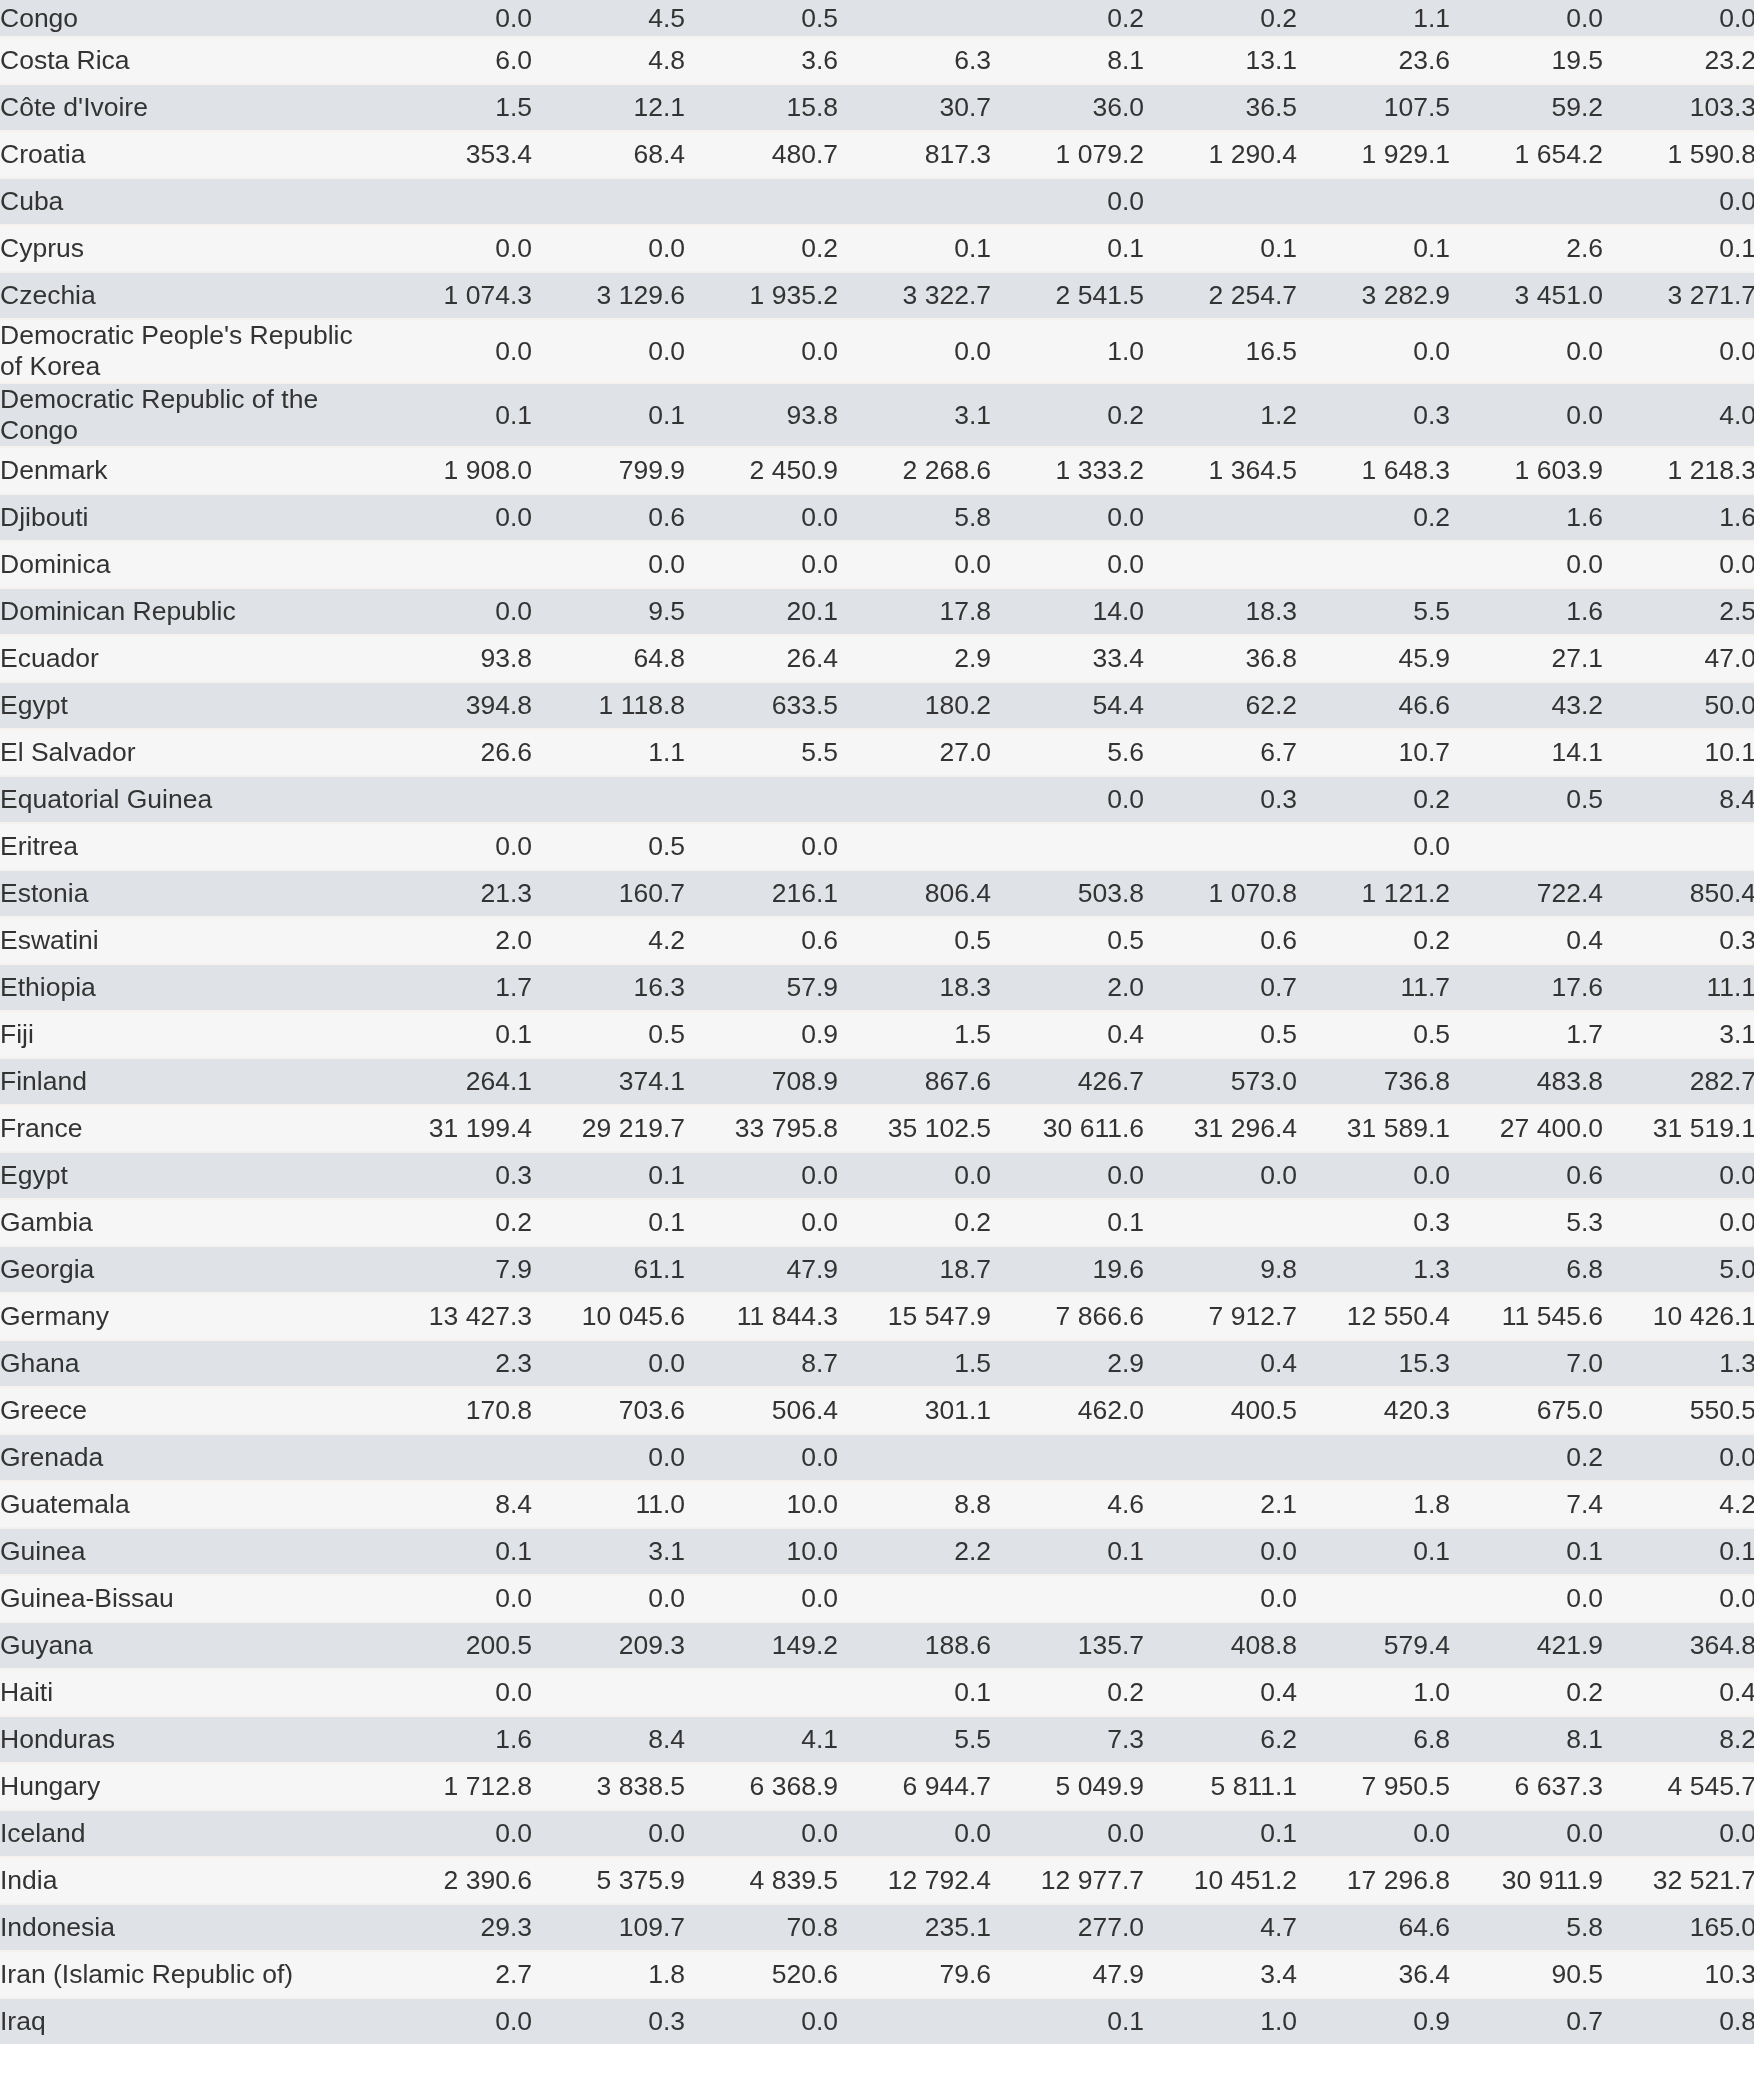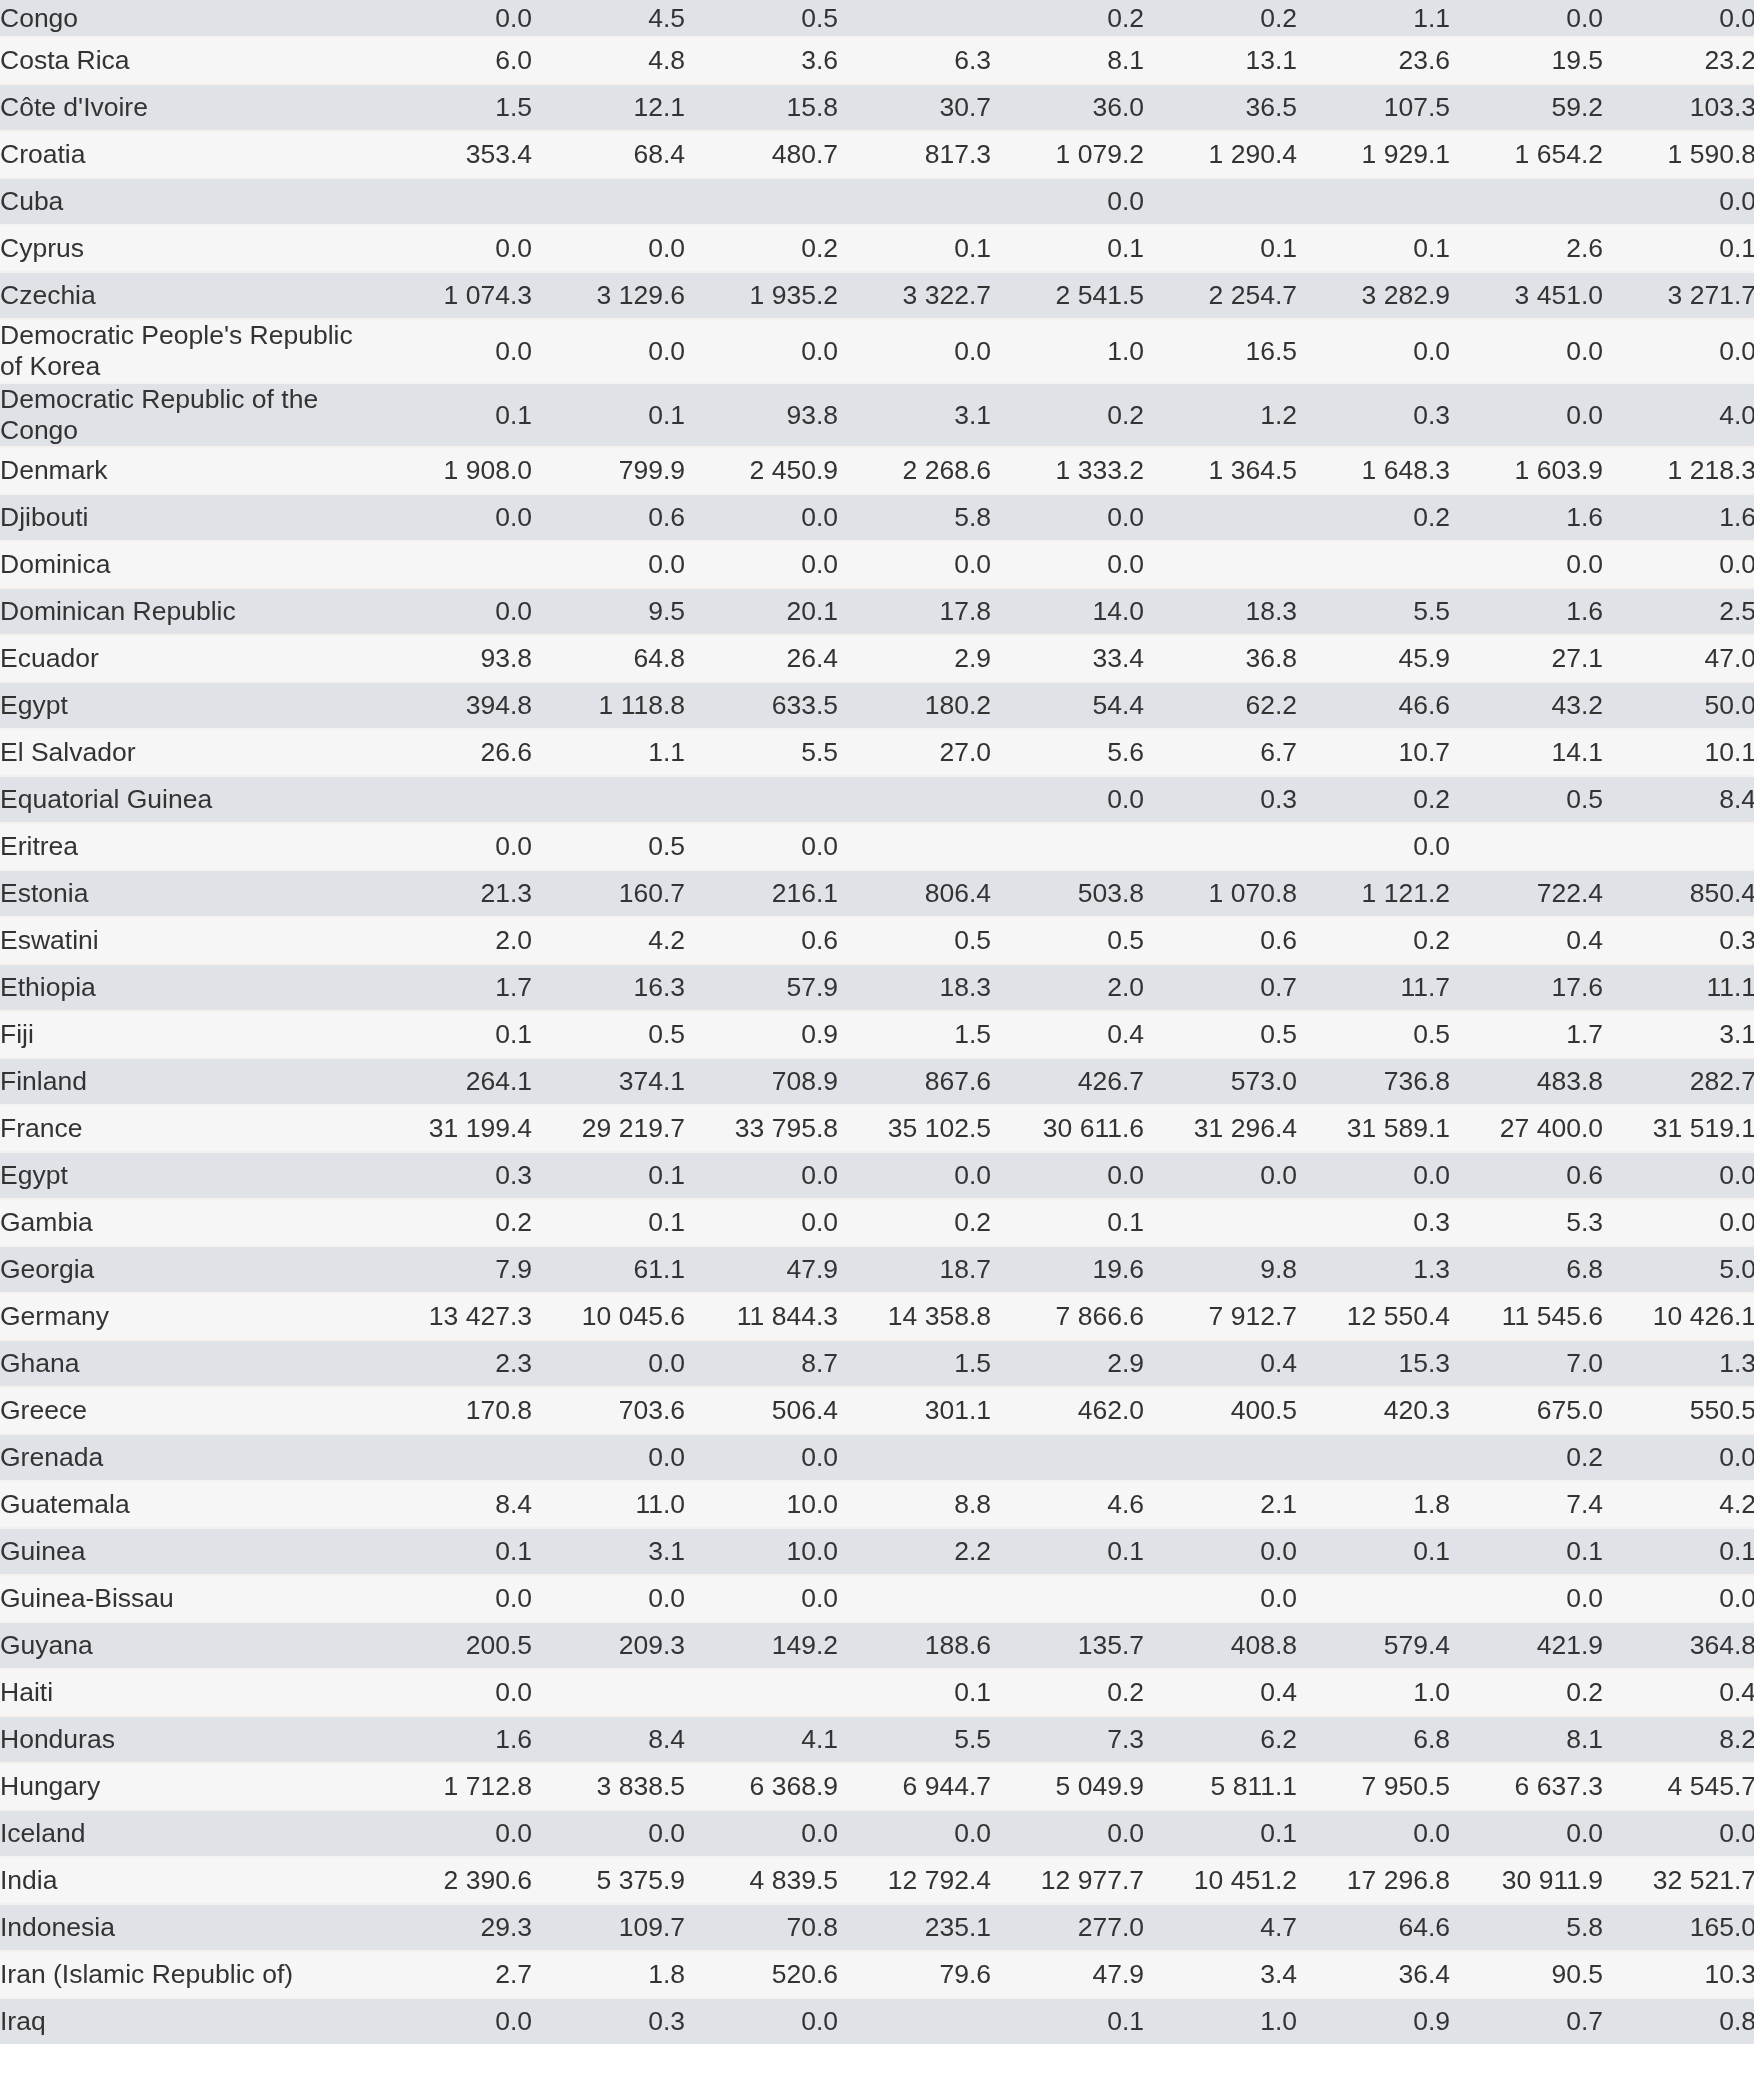--- a/index.html
+++ b/index.html
@@ -393,21 +393,21 @@
     <td class="value">9.8</td>
     <td class="value">1.3</td>
     <td class="value">6.8</td>
     <td class="value">5.0</td>
   </tr>
         <tr>
     <td class="country">Germany</td>
     <td class="value">13 427.3</td>
     <td class="value">10 045.6</td>
     <td class="value">11 844.3</td>
-    <td class="value">14 358.8</td>
+    <td class="value">15 547.9</td>
     <td class="value">7 866.6</td>
     <td class="value">7 912.7</td>
     <td class="value">12 550.4</td>
     <td class="value">11 545.6</td>
     <td class="value">10 426.1</td>
   </tr>
         <tr>
     <td class="country">Ghana</td>
     <td class="value">2.3</td>
     <td class="value">0.0</td>

